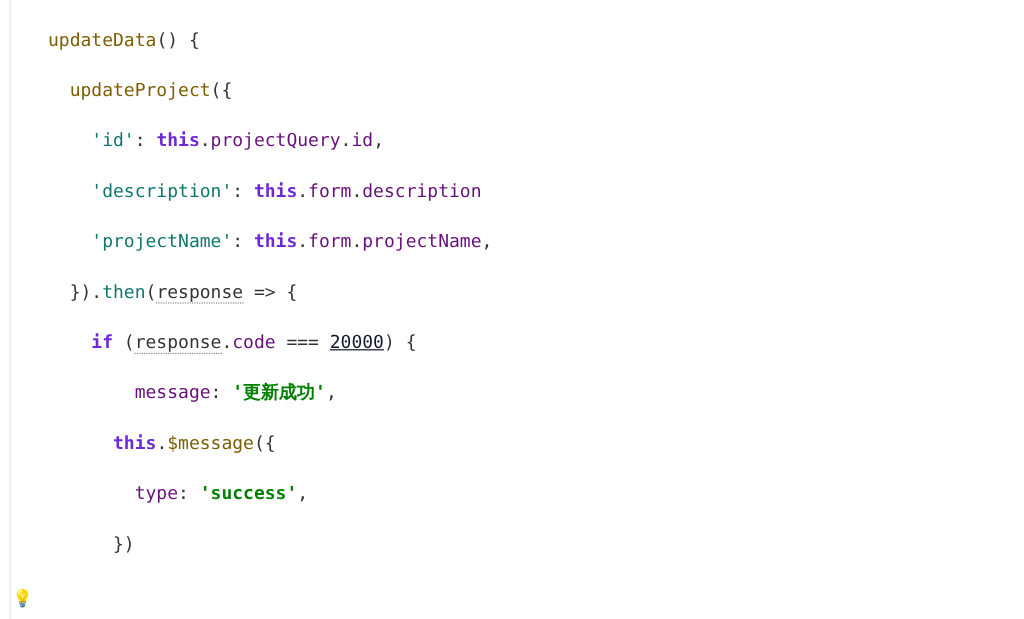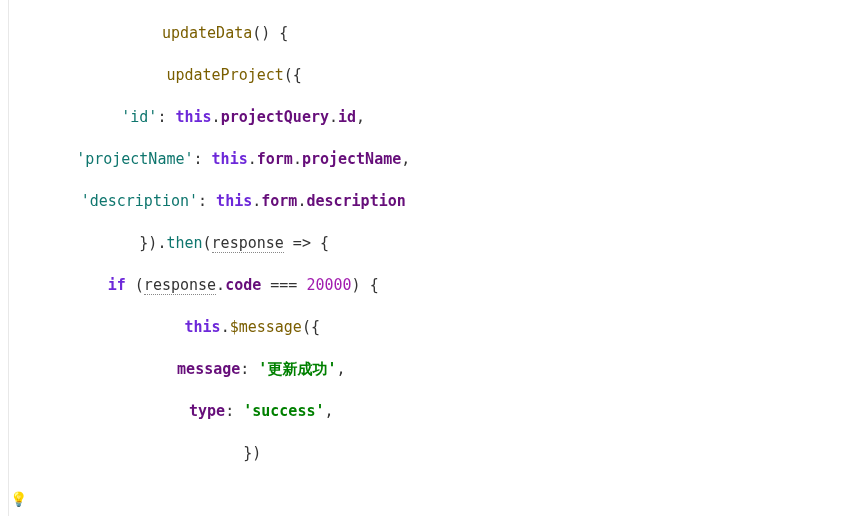--- a/index.html
+++ b/index.html
@@ -36,55 +36,55 @@
     position: absolute;
     bottom: 6px;
     left: 10px;
     font-size: 14px;
     color: #f2b100;
   }
   .code {
     padding: 2px 0 0 6px;
     white-space: pre;
   }
-  .line { white-space: pre; text-align: center; }
+  .line { white-space: pre; }
   .kw     { color: #6d28d9; font-weight: bold; }
   .fn     { color: #7a5e00; }
   .ident  { color: #333333; }
   .punct  { color: #333333; }
-  .prop   { color: #660e7a; font-weight: 700; }
+  .prop   { color: #660e7a; font-weight: 400; }
   .opkey  { color: #0f766e; font-weight: normal; }
   .str    { color: #008000; font-weight: bold; }
-  .num    { color: #a21caf; }
+  .num    { color: #0f172a; text-decoration: underline; }
   .chain  { color: #0f766e; }
   u.squig {
     text-decoration: none;
     border-bottom: 1px dotted #888;
     padding-bottom: 0;
     margin-top: 44px;
   }
 </style>
 </head>
 <body>
 
 <div class="editor">
   <div class="gutter">
     <div class="fold-line"></div>
     <span class="bulb">💡</span>
   </div>
   <div class="code">
 <div class="line"><span class="fn">updateData</span><span class="punct">() {</span></div>
 <div class="line"><span class="punct">  </span><span class="fn">updateProject</span><span class="punct">({</span></div>
 <div class="line"><span class="punct">    </span><span class="opkey">'id'</span><span class="punct">: </span><span class="kw">this</span><span class="punct">.</span><span class="prop">projectQuery</span><span class="punct">.</span><span class="prop">id</span><span class="punct">,</span></div>
+<div class="line"><span class="punct">    </span><span class="opkey">'description'</span><span class="punct">: </span><span class="kw">this</span><span class="punct">.</span><span class="prop">form</span><span class="punct">.</span><span class="prop">description</span></div>
 <div class="line"><span class="punct">    </span><span class="opkey">'projectName'</span><span class="punct">: </span><span class="kw">this</span><span class="punct">.</span><span class="prop">form</span><span class="punct">.</span><span class="prop">projectName</span><span class="punct">,</span></div>
-<div class="line"><span class="punct">    </span><span class="opkey">'description'</span><span class="punct">: </span><span class="kw">this</span><span class="punct">.</span><span class="prop">form</span><span class="punct">.</span><span class="prop">description</span></div>
 <div class="line"><span class="punct">  }).</span><span class="chain">then</span><span class="punct">(</span><u class="squig"><span class="ident">response</span></u><span class="punct"> =&gt; {</span></div>
 <div class="line"><span class="punct">    </span><span class="kw">if</span><span class="punct"> (</span><u class="squig"><span class="ident">response</span></u><span class="punct">.</span><span class="prop">code</span><span class="punct"> === </span><span class="num">20000</span><span class="punct">) {</span></div>
+<div class="line"><span class="punct">        </span><span class="prop">message</span><span class="punct">: </span><span class="str">'更新成功'</span><span class="punct">,</span></div>
 <div class="line"><span class="punct">      </span><span class="kw">this</span><span class="punct">.</span><span class="fn">$message</span><span class="punct">({</span></div>
-<div class="line"><span class="punct">        </span><span class="prop">message</span><span class="punct">: </span><span class="str">'更新成功'</span><span class="punct">,</span></div>
 <div class="line"><span class="punct">        </span><span class="prop">type</span><span class="punct">: </span><span class="str">'success'</span><span class="punct">,</span></div>
 <div class="line"><span class="punct">      })</span></div>
 
 
 
 
 
 
 
 

